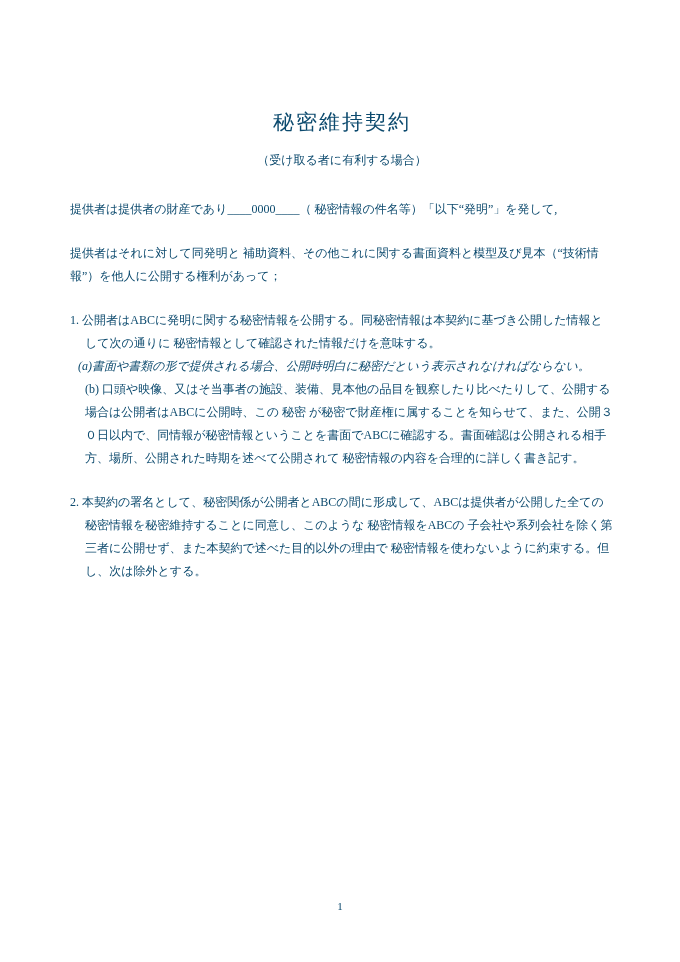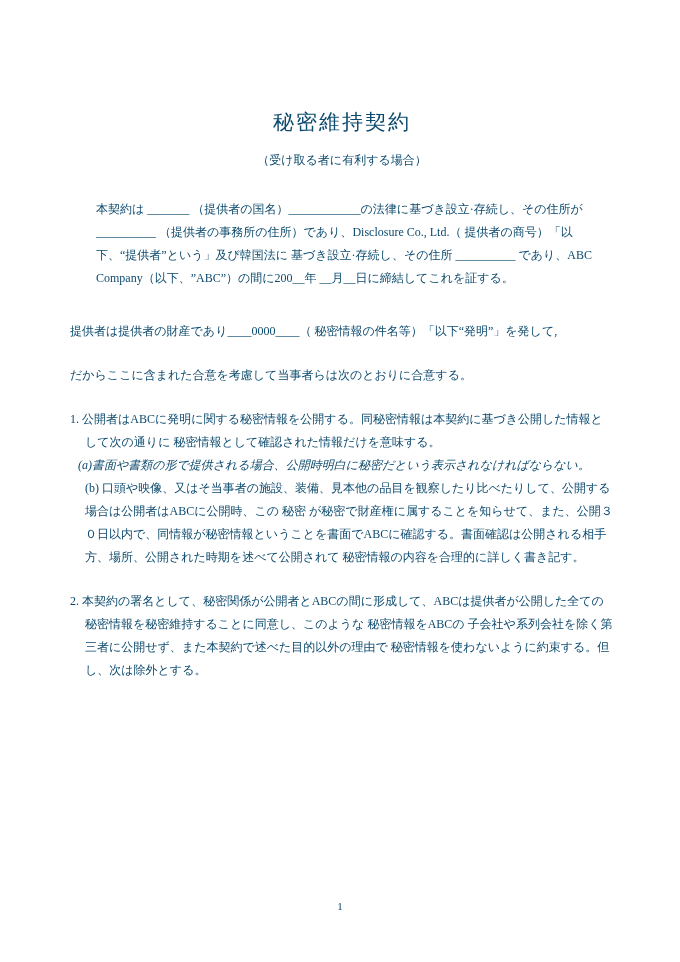--- a/index.html
+++ b/index.html
@@ -55,27 +55,26 @@
 </style>
 </head>
 <body>
 
 <div class="page">
 
   <h1 class="title">秘密維持契約</h1>
 
   <div class="subtitle">（受け取る者に有利する場合）</div>
 
-  <p class="para intro">本契約は  _______ （提供者の国名）____________の法律に基づき設立·存続し、その住所が__________ （提供者の事務所の住所）であり、Disclosure Co., Ltd.（ 提供者の商号）「以下、“提供者”という」及び韓国法に 基づき設立·存続し、その住所 __________ であり、ABC Company（以下、”ABC”）の間に200__年 __月__日に締結してこれを証する。</p>
 
   <p class="para">提供者は提供者の財産であり____0000____（ 秘密情報の件名等）「以下“発明”」を発して,</p>
 
+  <p class="para">提供者はそれに対して同発明と 補助資料、その他これに関する書面資料と模型及び見本（“技術情報”）を他人に公開する権利があって；</p>
 
 
-  <p class="para">だからここに含まれた合意を考慮して当事者らは次のとおりに合意する。</p>
 
   <div class="clause">
     <p class="hang">1.  公開者はABCに発明に関する秘密情報を公開する。同秘密情報は本契約に基づき公開した情報として次の通りに 秘密情報として確認された情報だけを意味する。</p>
     <p class="sub-a">(a)書面や書類の形で提供される場合、公開時明白に秘密だという表示されなければならない。</p>
     <p class="sub-b">(b) 口頭や映像、又はそ当事者の施設、装備、見本他の品目を観察したり比べたりして、公開する場合は公開者はABCに公開時、この 秘密 が秘密で財産権に属することを知らせて、また、公開３０日以内で、同情報が秘密情報ということを書面でABCに確認する。書面確認は公開される相手方、場所、公開された時期を述べて公開されて 秘密情報の内容を合理的に詳しく書き記す。</p>
   </div>
 
   <div class="clause">
     <p class="hang">2.  本契約の署名として、秘密関係が公開者とABCの間に形成して、ABCは提供者が公開した全ての秘密情報を秘密維持することに同意し、このような 秘密情報をABCの 子会社や系列会社を除く第三者に公開せず、また本契約で述べた目的以外の理由で 秘密情報を使わないように約束する。但し、次は除外とする。</p>
   </div>

